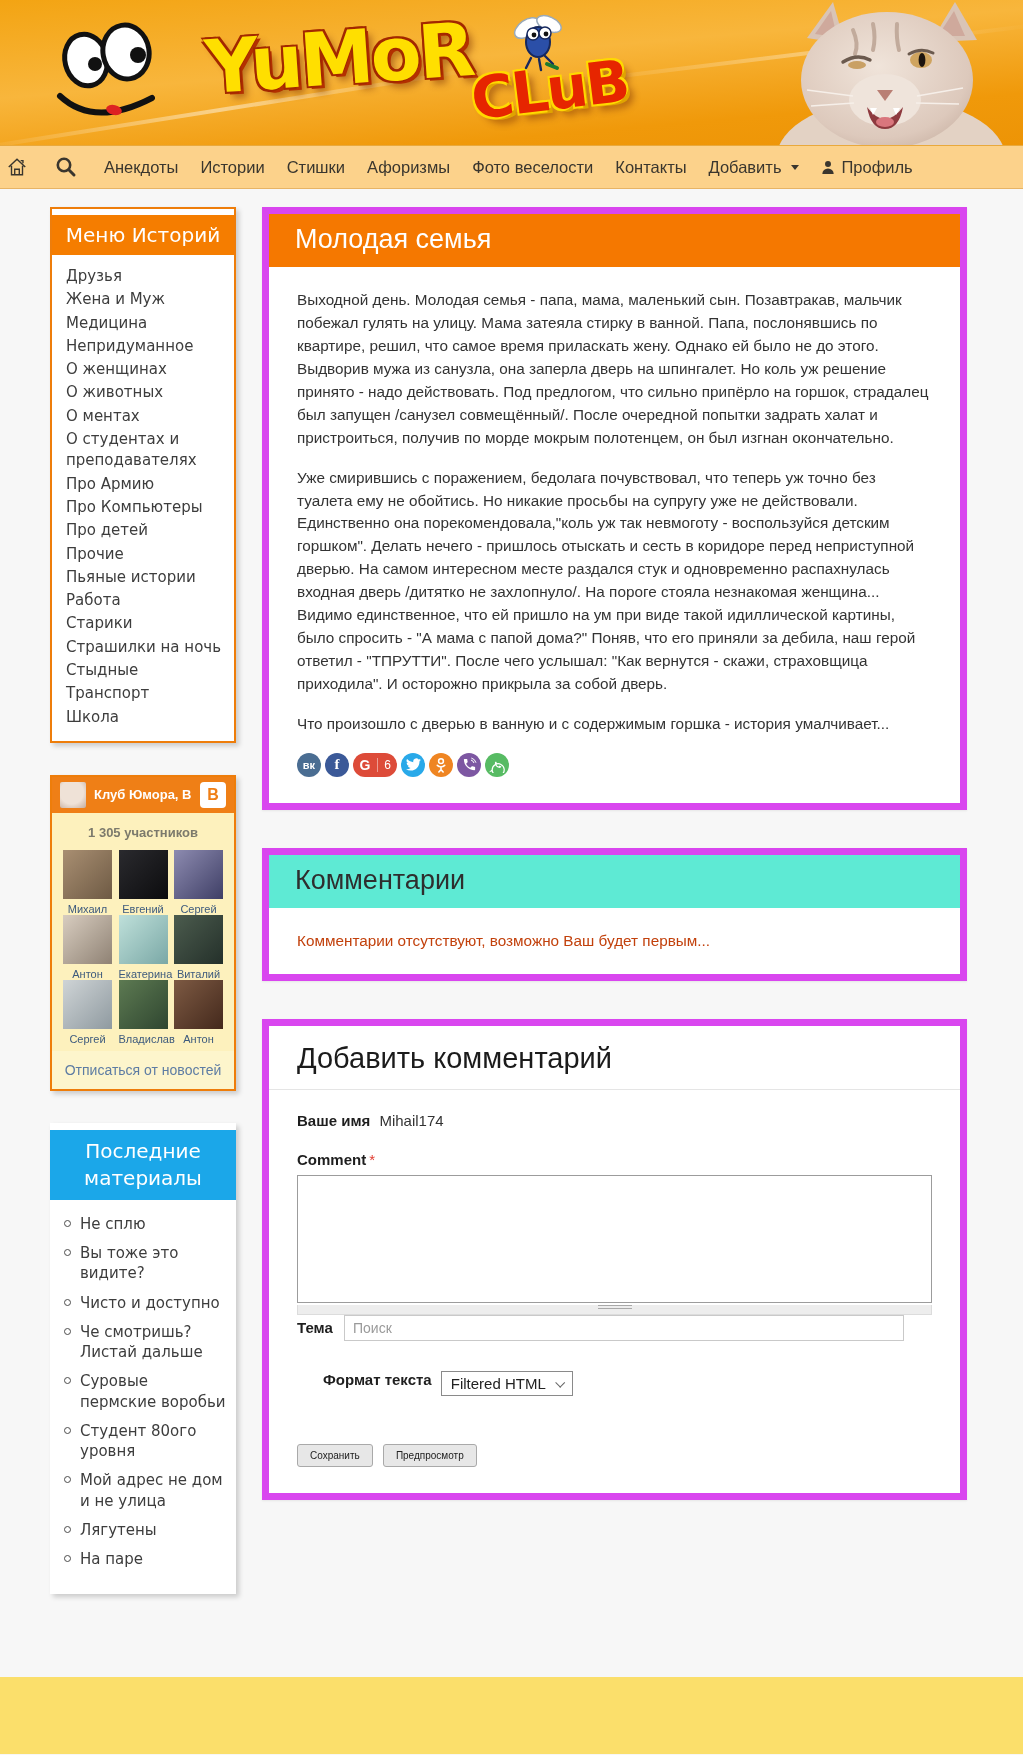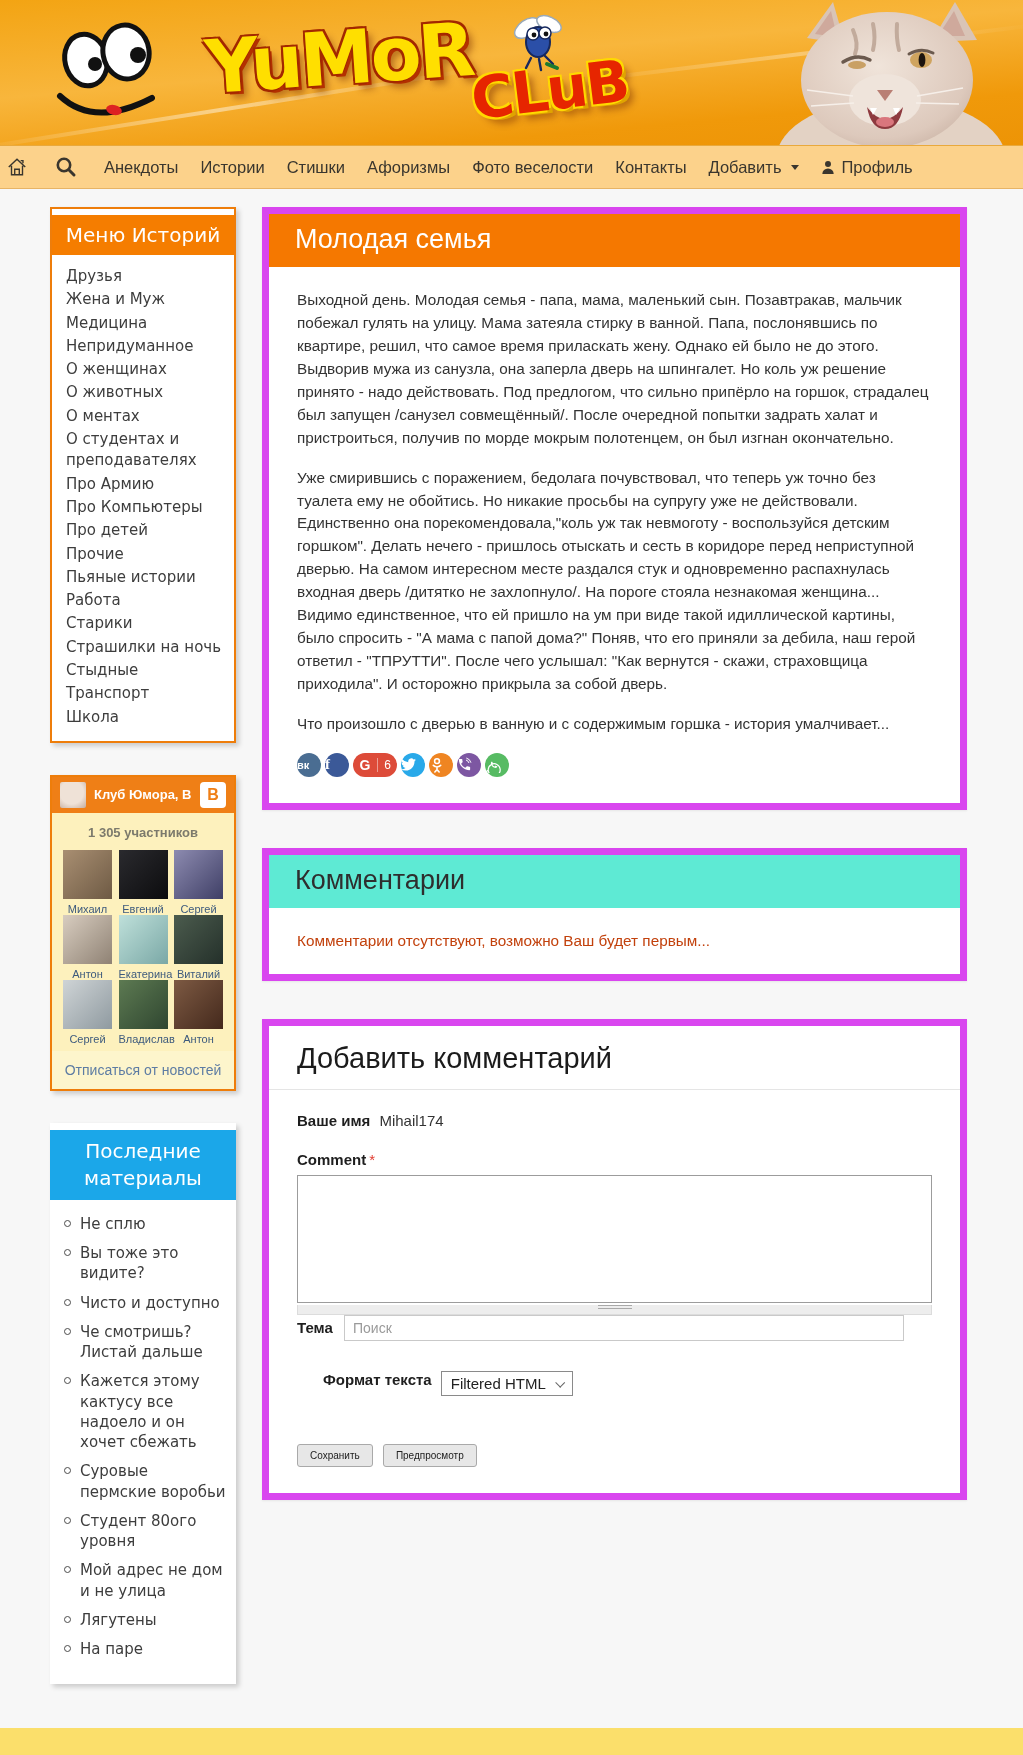--- a/index.html
+++ b/index.html
@@ -68,21 +68,21 @@
   
   .card { background:#fff; border:7px solid #d946ef; box-shadow:0 1px 2px rgba(0,0,0,.07); margin-bottom:38px; }
   .card-header { font-size:27px; font-weight:normal; padding:10px 26px 12px; }
   .card-header.orange-bg { background:#f57800; color:#fff; }
   .card-header.green-bg { background:#5eead4; color:#2e2e2e; }
   .card-body { padding:22px 28px 18px; }
   .card-body p.story-p { color:#333; font-size:15.3px; line-height:1.5; margin-bottom:17px; }
 
   
   .share-row { display:flex; align-items:center; gap:4px; margin:4px 0 8px; }
-  .share-btn { height:24px; min-width:24px; border-radius:12px; display:flex; align-items:center; justify-content:flex-start; color:#fff; cursor:pointer; font-weight:bold; }
+  .share-btn { height:24px; min-width:24px; border-radius:12px; display:flex; align-items:center; justify-content:center; color:#fff; cursor:pointer; font-weight:bold; }
   .share-vk { background:#4a6d92; font-size:11px; }
   .share-fb { background:#3b5998; font-size:15px; font-family:"Liberation Serif",serif; }
   .share-g { background:#dd4b39; }
   .share-g .g-letter { width:24px; text-align:center; font-size:14px; }
   .share-g .g-count { width:20px; text-align:center; font-size:12px; border-left:1px solid rgba(255,255,255,.45); font-weight:normal; }
   .share-tw { background:#29a9e9; }
   .share-ok { background:#ef8522; }
   .share-vb { background:#7d57a2; }
   .share-wa { background:#57bb63; }
 
@@ -335,23 +335,20 @@
           <li>
               <a>Вы тоже это видите?</a>
             </li>
           <li>
               <a>Чисто и доступно</a>
             </li>
           <li>
               <a>Че смотришь? Листай дальше</a>
             </li>
           <li>
-              <a>Кажется этому кактусу все надоело и он хочет сбежать</a>
-            </li>
-          <li>
               <a>Суровые пермские воробьи</a>
             </li>
           <li>
               <a>Студент 80ого уровня</a>
             </li>
           <li>
               <a>Мой адрес не дом и не улица</a>
             </li>
           <li>
               <a>Лягутены</a>

